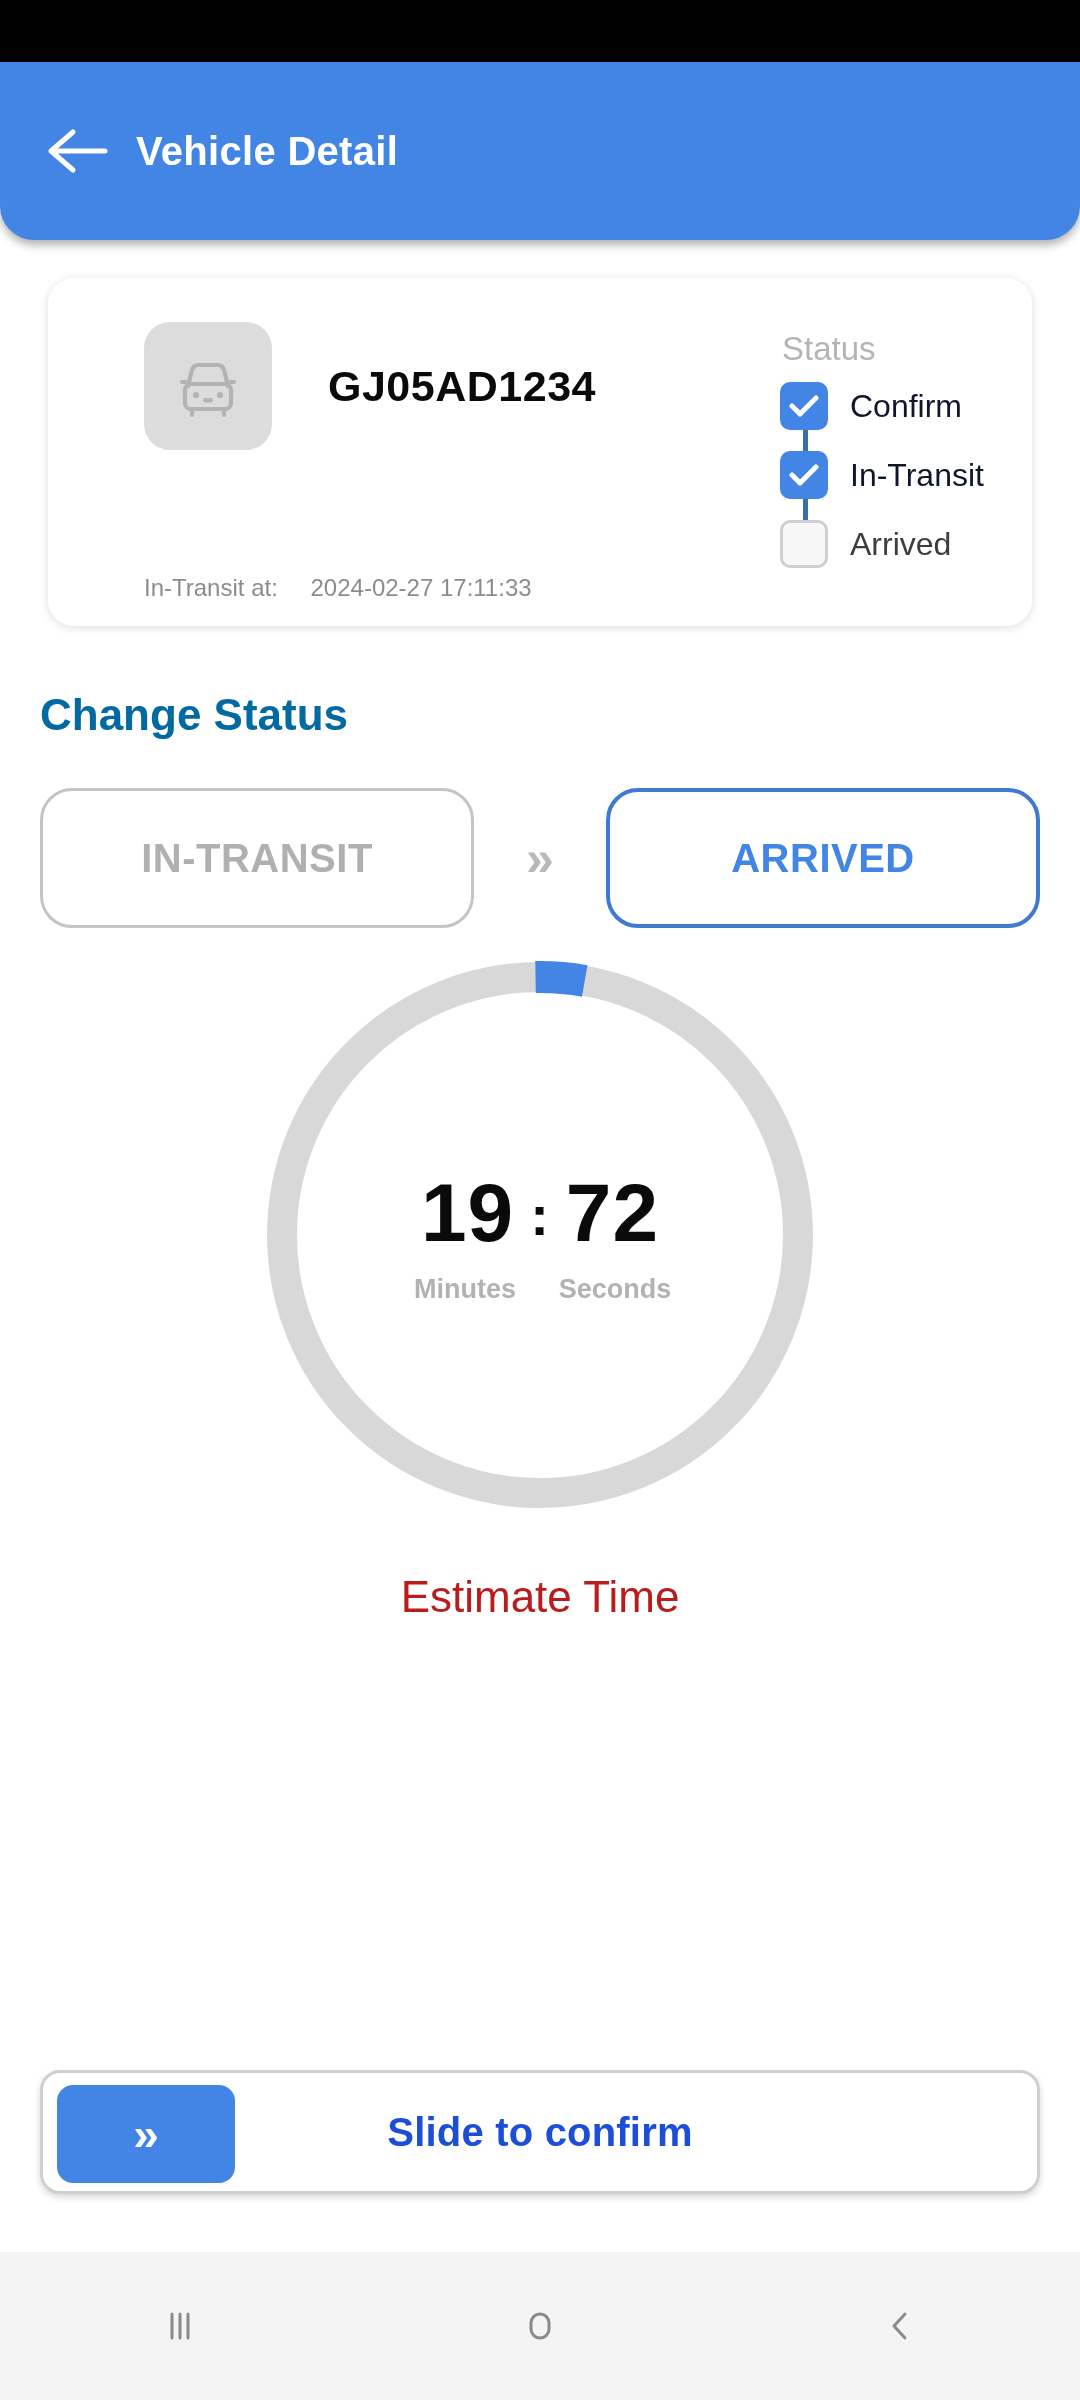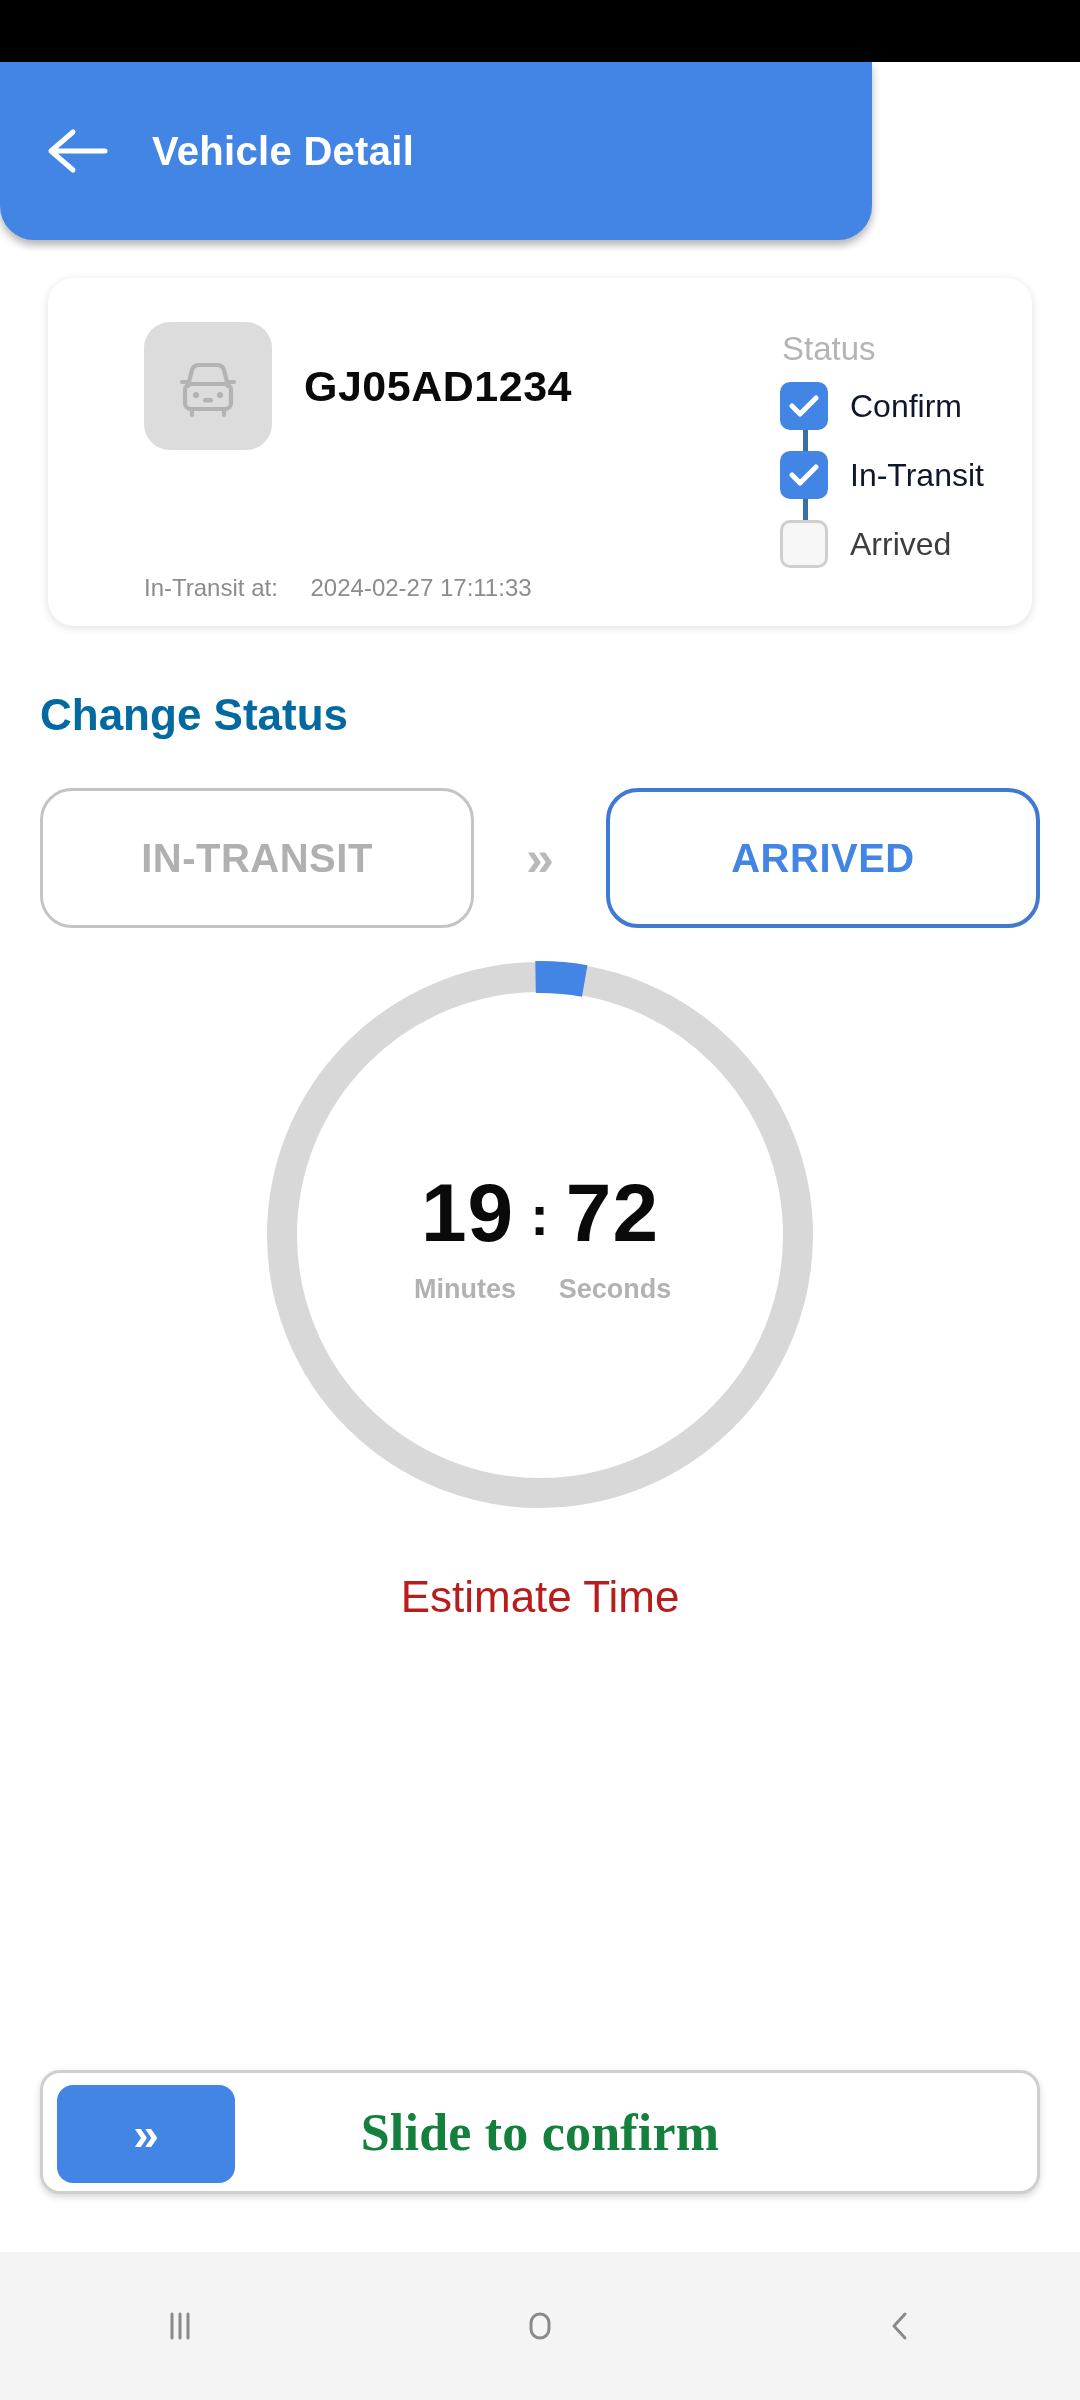--- a/index.html
+++ b/index.html
@@ -15,26 +15,26 @@
   .statusbar {
     position:absolute; left:0; top:0; width:1080px; height:62px;
     background:#000000;
   }
 
   
   .appbar-wrap {
     position:absolute; left:0; top:62px; width:1080px; height:180px;
   }
   .appbar {
-    position:absolute; left:0; top:0; width:872px; height:178px;
+    position:absolute; left:0; top:0; width:1080px; height:178px;
     background:#4285E4;
     border-bottom-left-radius:34px;
     border-bottom-right-radius:34px;
     box-shadow:0 5px 9px rgba(0,0,0,0.30);
-    display:flex; align-items:center;gap:16px;
+    display:flex; align-items:center;
   }
   .back-btn {
     width:104px; height:104px; margin-left:26px;
     display:flex; align-items:center; justify-content:center;
   }
   .back-arrow { display:block; }
   .appbar-title {
     color:#ffffff; font-size:40px; font-weight:bold;
     letter-spacing:0.3px; margin-left:6px;
   }
@@ -162,22 +162,22 @@
   }
   .slide-handle {
     position:absolute; left:14px; top:12px;
     width:178px; height:98px; border-radius:16px; background:#4285E4;
     display:flex; align-items:center; justify-content:center;
   }
   .slide-handle-glyph {
     color:#ffffff; font-size:46px; font-weight:bold;
   }
   .slide-text {
-    width:100%; text-align:center; font-size:52px;
-    font-weight:bold; color:#15803d; letter-spacing:0.2px;font-family:Liberation Serif, serif;
+    width:100%; text-align:center; font-size:40px;
+    font-weight:bold; color:#1d4ed8; letter-spacing:0.2px;
   }
 
   
   .navbar {
     position:absolute; left:0; bottom:0; width:1080px; height:148px;
     background:#f4f4f4;
     display:flex; align-items:center; justify-content:space-around;
   }
   .nav-btn {
     width:180px; height:148px;
@@ -197,21 +197,21 @@
         <svg class="back-arrow" width="62" height="46" viewBox="0 0 62 46">
           <path d="M4 23 L26 4 M4 23 L26 42 M4 23 L58 23" stroke="#ffffff" stroke-width="5" stroke-linecap="round" stroke-linejoin="round" fill="none"></path>
         </svg>
       </div>
       <div class="appbar-title">Vehicle Detail</div>
     </div>
   </div>
 
   <div class="card"></div>
 
-  <div class="veh-row" style="position:absolute; left:144px; top:322px;">
+  <div class="veh-row" style="position:absolute; left:144px; top:322px;gap:24px;">
     <div class="veh-icon">
       <svg width="80" height="80" viewBox="0 0 80 80">
         <path d="M20 40 L24 24 Q25.5 19 31 19 L49 19 Q54.5 19 56 24 L60 40" fill="none" stroke="#b3b3b3" stroke-width="4.2" stroke-linecap="round" stroke-linejoin="round"></path>
         <rect x="17" y="38" width="46" height="25" rx="6" fill="none" stroke="#b3b3b3" stroke-width="4.2"></rect>
         <circle cx="28" cy="49" r="3.1" fill="#b3b3b3"></circle>
         <circle cx="52" cy="49" r="3.1" fill="#b3b3b3"></circle>
         <rect x="35" y="52" width="10" height="4.6" rx="2.3" fill="#b3b3b3"></rect>
         <path d="M14 36 L18 36" stroke="#b3b3b3" stroke-width="4.2" stroke-linecap="round"></path>
         <path d="M62 36 L66 36" stroke="#b3b3b3" stroke-width="4.2" stroke-linecap="round"></path>
         <path d="M24 63 L24 69" stroke="#b3b3b3" stroke-width="4.2" stroke-linecap="round"></path>

